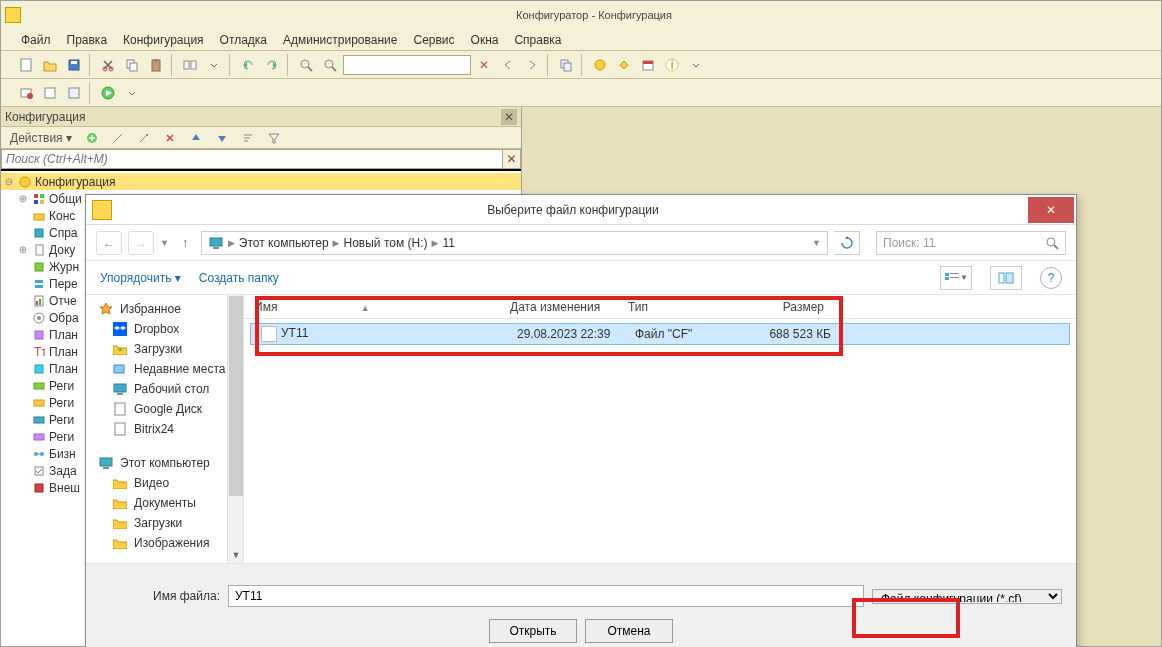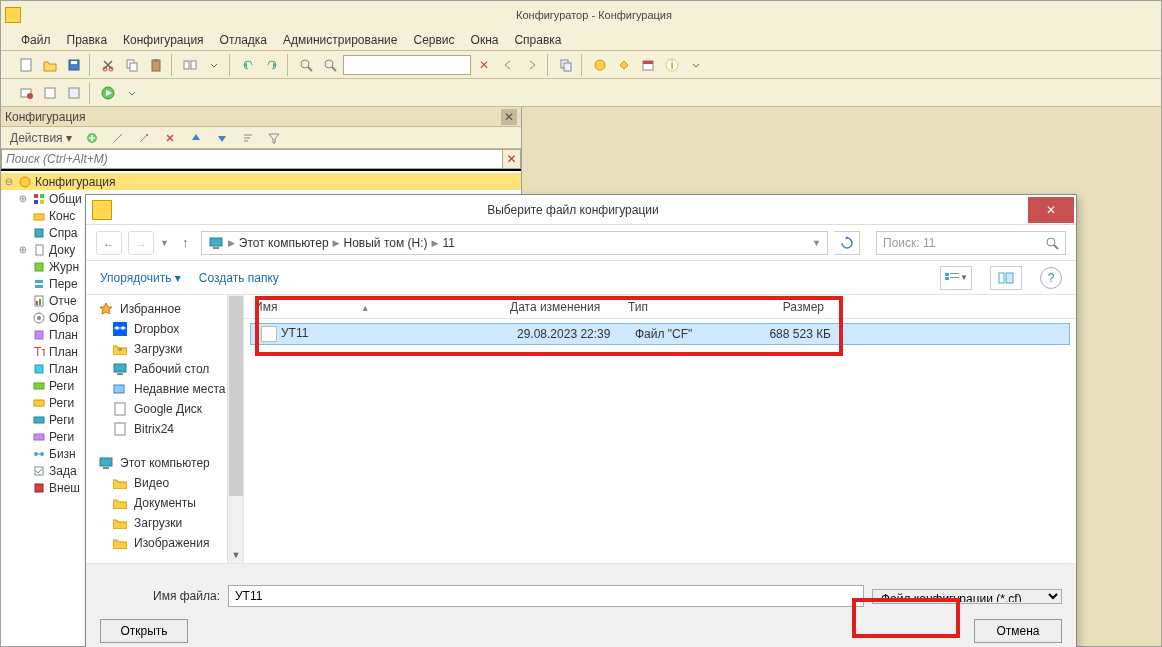--- a/index.html
+++ b/index.html
@@ -85,21 +85,21 @@
 
   .red-box { position:absolute; border:4px solid #e02020; pointer-events:none; }
   .red-box.files { left: 255px; top: 296px; width: 588px; height: 60px; }
   .red-box.open { left: 852px; top: 598px; width: 108px; height: 40px; }
 
   .fd-footer { height: 90px; border-top:1px solid #e5e5e5; background:#f0f0f0; padding: 21px 14px; display:flex; flex-direction:column; gap: 12px; }
   .fd-filename-row { display:flex; align-items:center; gap: 8px; }
   .fd-filename-row label { width: 120px; text-align:right; color:#333; }
   .fd-filename-row input { flex:1; height: 22px; border:1px solid #aaa; padding: 2px 6px; }
   .fd-filename-row select { width: 190px; height: 15px; border:1px solid #aaa; background:#eee; padding: 1px 4px; }
-  .fd-buttons-row { display:flex; justify-content:space-between; gap: 8px; }
+  .fd-buttons-row { display:flex; justify-content:center; gap: 8px; }
   .fd-buttons-row button { width: 88px; height: 24px; border:1px solid #999; background:#eee; }
 
   svg { display:block; }
 </style>
 </head>
 <body>
 
 <div class="main-window">
 
   <div class="titlebar">
@@ -609,33 +609,33 @@
               <svg width="14" height="12">
                 <path d="M0 3 h4 l1 2 h9 v7 h-14 z" fill="#fc4" stroke="#c90"></path>
                 <path d="M7 4 v3 M5 6 L7 8 L9 6" stroke="#4a4" fill="none"></path>
               </svg>
             </span>
             <span>Загрузки</span>
           </div>
         <div class="fd-side-item indent">
             <span class="fd-side-icon">
               <svg width="14" height="12">
+                <rect x="1" y="2" width="10" height="8" fill="#8cf" stroke="#48b"></rect>
+              </svg>
+            </span>
+            <span>Недавние места</span>
+          </div>
+        <div class="fd-side-item indent">
+            <span class="fd-side-icon">
+              <svg width="14" height="12">
                 <rect x="1" y="1" width="12" height="8" fill="#4ac" stroke="#288"></rect>
                 <rect x="4" y="10" width="6" height="2" fill="#888"></rect>
               </svg>
             </span>
             <span>Рабочий стол</span>
-          </div>
-        <div class="fd-side-item indent">
-            <span class="fd-side-icon">
-              <svg width="14" height="12">
-                <rect x="1" y="2" width="10" height="8" fill="#8cf" stroke="#48b"></rect>
-              </svg>
-            </span>
-            <span>Недавние места</span>
           </div>
         <div class="fd-side-item indent">
             <span class="fd-side-icon">
               <svg width="12" height="14">
                 <rect x="1" y="1" width="10" height="12" fill="#fff" stroke="#888"></rect>
               </svg>
             </span>
             <span>Google Диск</span>
           </div>
         <div class="fd-side-item indent">

